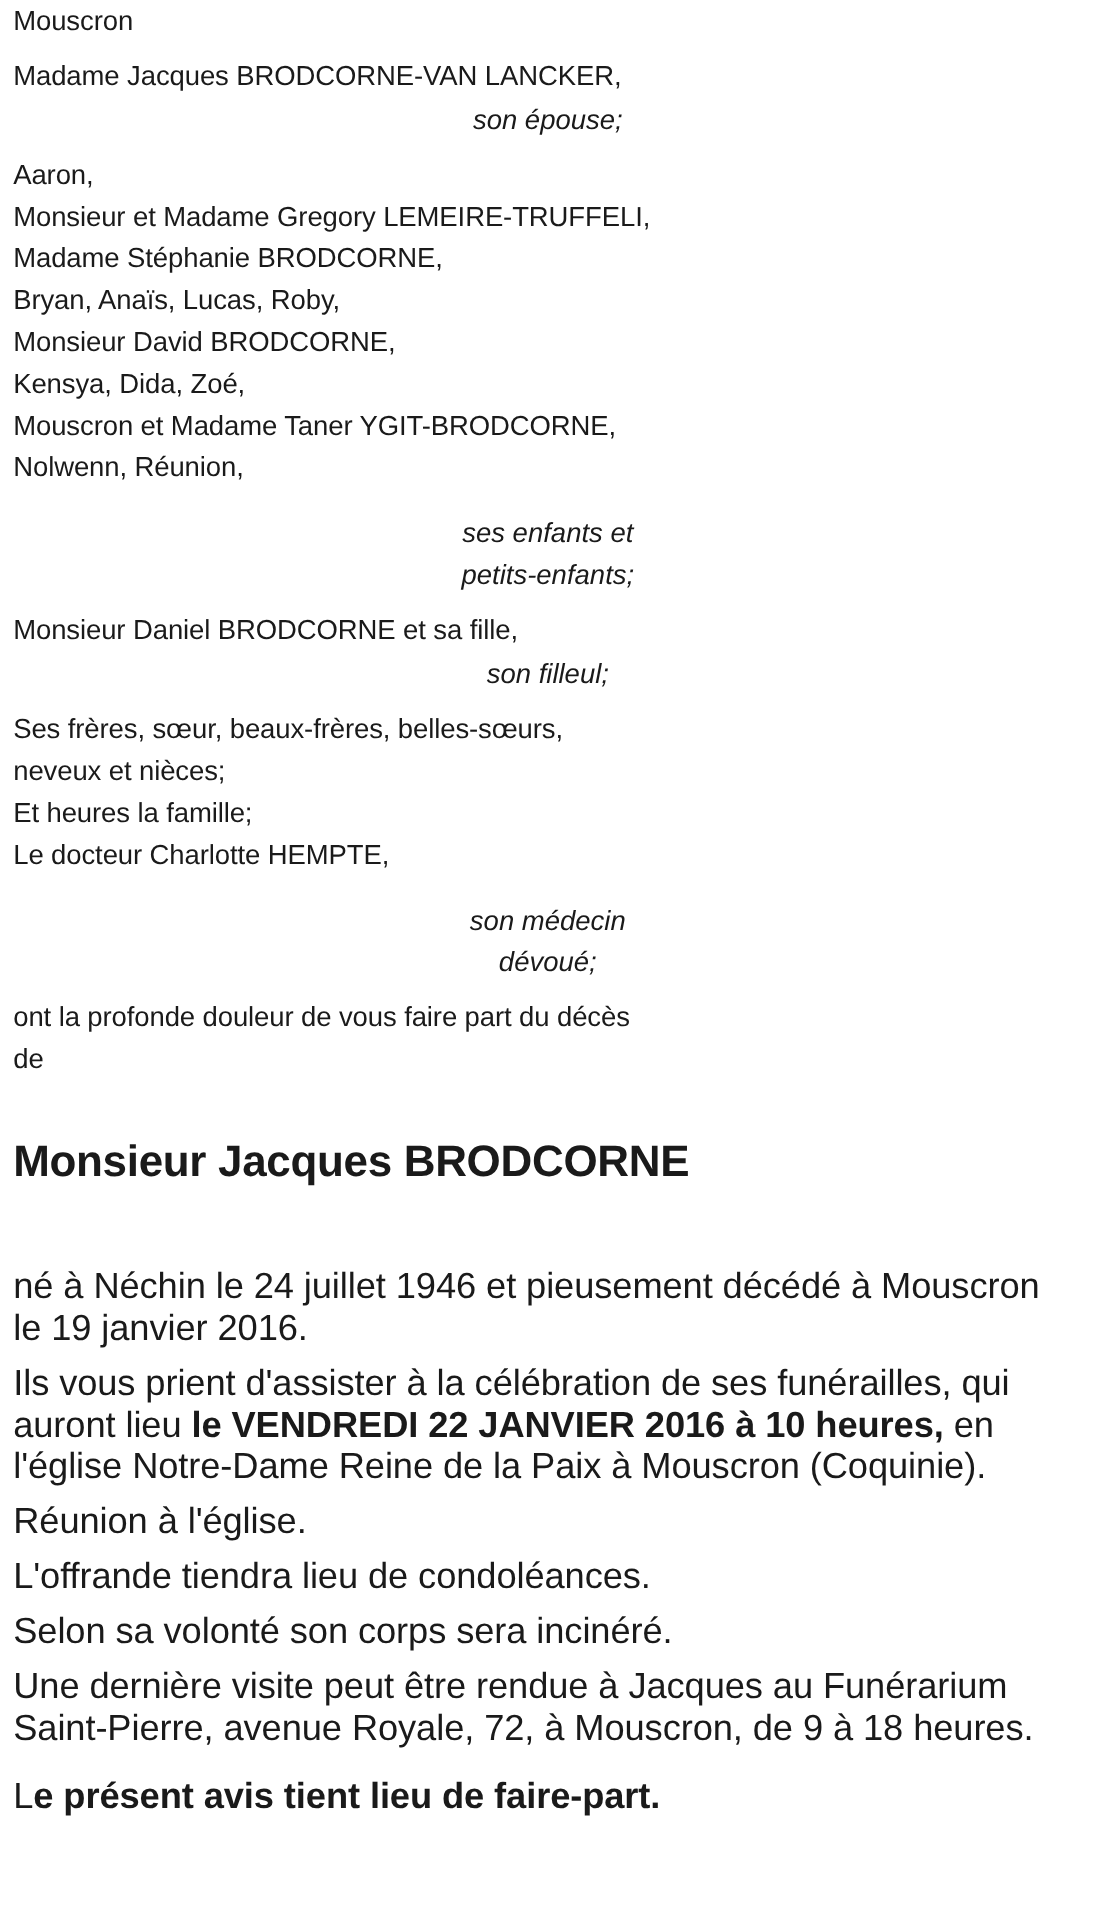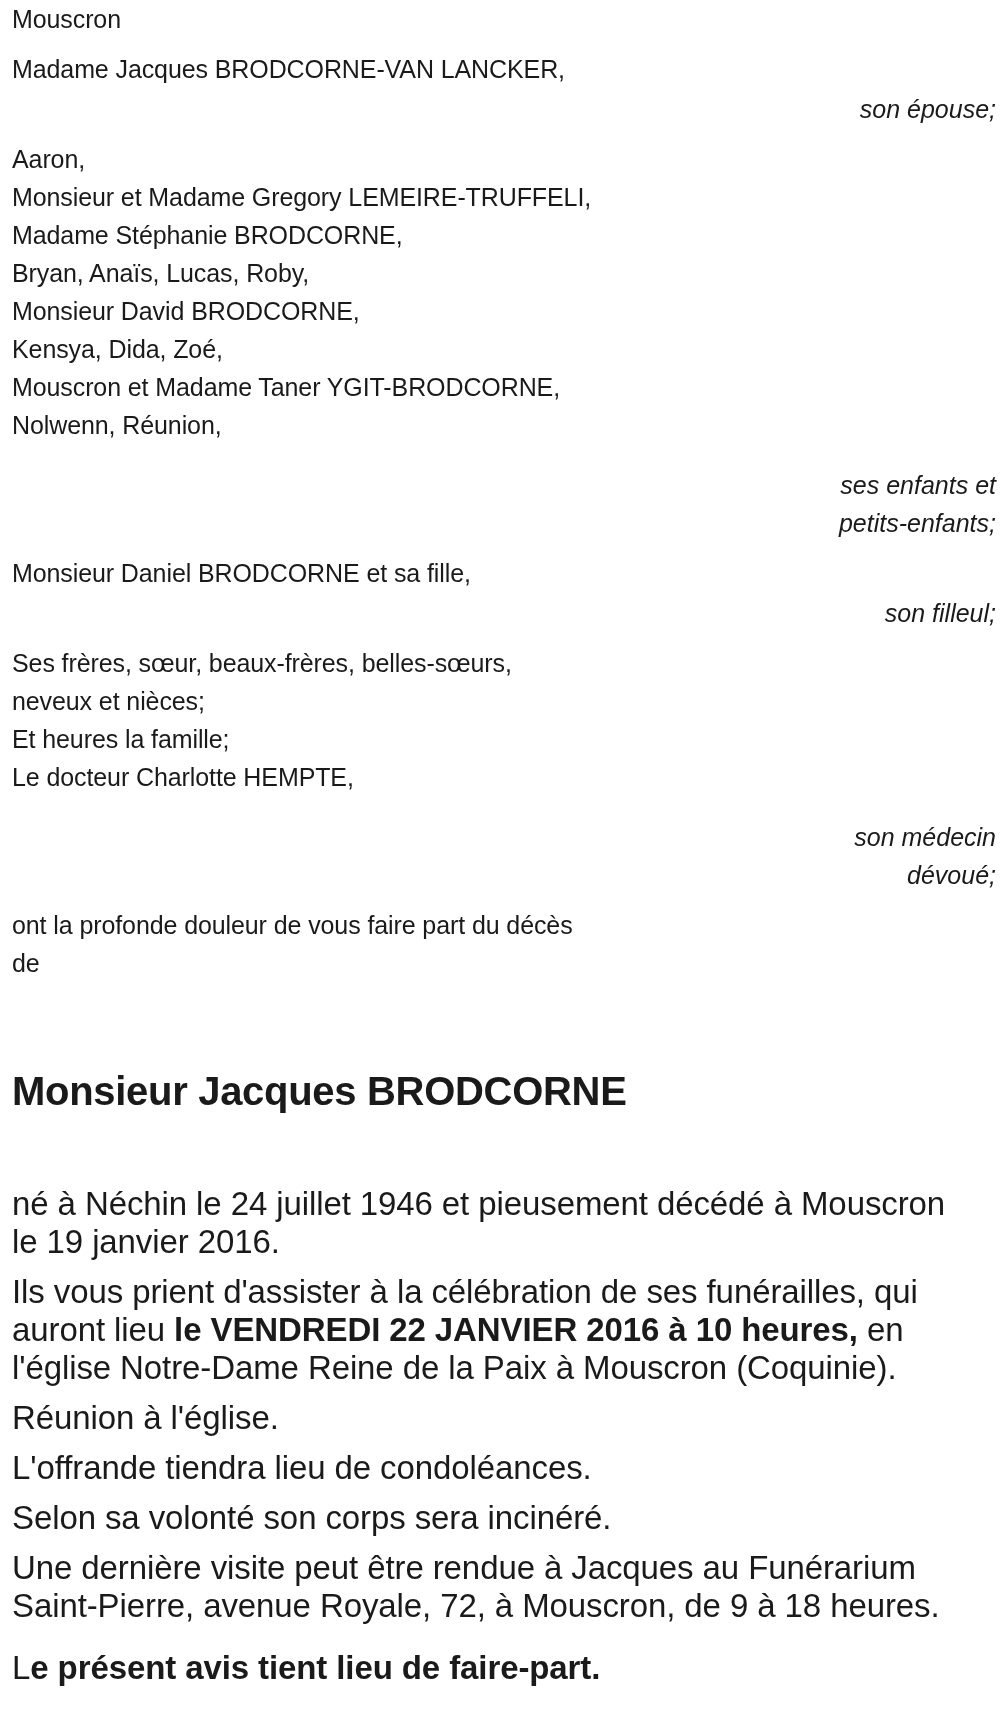--- a/index.html
+++ b/index.html
@@ -12,54 +12,53 @@
     height: 1732px;
     font-family: "Liberation Sans", "DejaVu Sans", sans-serif;
     color: #1a1a1a;
     -webkit-font-smoothing: antialiased;
   }
   .page {
     position: relative;
     width: 1000px;
     height: 1732px;
     box-sizing: border-box;
-    padding: 0 0 0 12px;
+    padding: 0 12px 0 12px;
     overflow: hidden;
   }
 
   
   .line {
     font-size: 25px;
     line-height: 38px;
     letter-spacing: -0.1px;
     white-space: pre-wrap;
   }
   .gap-sm { height: 12px; }
   .gap-md { height: 22px; }
   .gap-lg { height: 34px; }
   .gap-xl { height: 48px; }
 
   
   .rel {
-    text-align: right;
+    text-align: center;
     font-style: italic;
     font-size: 25px;
     line-height: 38px;
     padding-right: 4px;
     white-space: pre-wrap;
   }
   .rel-block { margin-top: 2px; }
 
   
   .deceased-name {
     font-size: 40px;
     font-weight: bold;
     line-height: 52px;
     letter-spacing: -0.3px;
-    margin-top: 35px;
   }
 
   .para {
     font-size: 33px;
     line-height: 38px;
     letter-spacing: -0.1px;
     max-width: 960px;
   }
   .para b { font-weight: bold; }
 

